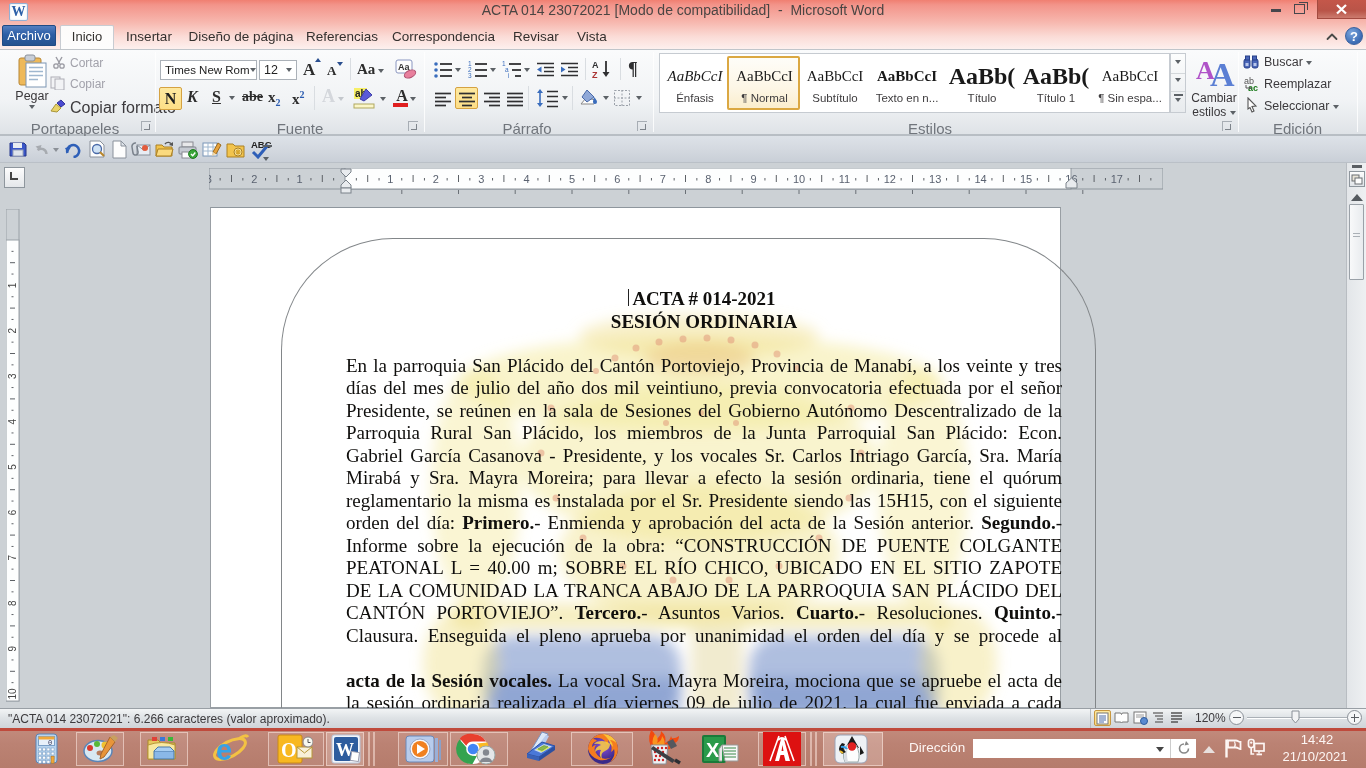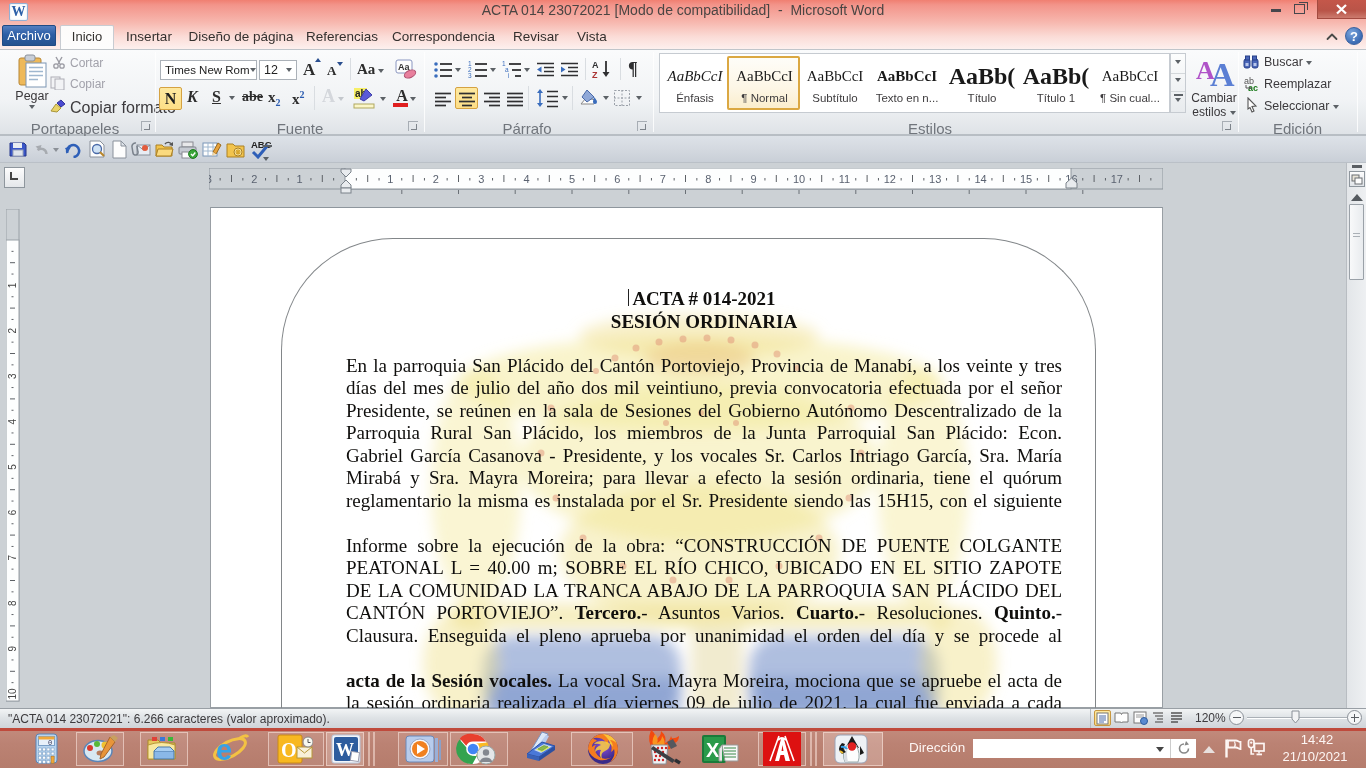--- a/index.html
+++ b/index.html
@@ -291,21 +291,21 @@
 <div class="abs" style="left:731px;top:92px;width:67px;font-size:11.5px;color:#3e3c3e;text-align:center;">¶ Normal</div>
 <div class="abs" style="left:803px;top:60px;width:64px;height:30px;font-family:'Liberation Serif',serif;font-size:15px;color:#191919;text-align:center;line-height:32px;">AaBbCcI</div>
 <div class="abs" style="left:803px;top:92px;width:64px;font-size:11.5px;color:#3e3c3e;text-align:center;">Subtítulo</div>
 <div class="abs" style="left:872px;top:60px;width:70px;height:30px;font-family:'Liberation Serif',serif;font-weight:bold;font-size:15px;color:#191919;text-align:center;line-height:32px;">AaBbCcI</div>
 <div class="abs" style="left:872px;top:92px;width:70px;font-size:11.5px;color:#3e3c3e;text-align:center;">Texto en n...</div>
 <div class="abs" style="left:947px;top:60px;width:70px;height:30px;font-family:'Liberation Serif',serif;font-weight:bold;font-size:24px;color:#191919;text-align:center;line-height:32px;">AaBb(</div>
 <div class="abs" style="left:947px;top:92px;width:70px;font-size:11.5px;color:#3e3c3e;text-align:center;">Título</div>
 <div class="abs" style="left:1021px;top:60px;width:70px;height:30px;font-family:'Liberation Serif',serif;font-weight:bold;font-size:24px;color:#191919;text-align:center;line-height:32px;">AaBb(</div>
 <div class="abs" style="left:1021px;top:92px;width:70px;font-size:11.5px;color:#3e3c3e;text-align:center;">Título 1</div>
 <div class="abs" style="left:1094px;top:60px;width:72px;height:30px;font-family:'Liberation Serif',serif;font-size:15px;color:#191919;text-align:center;line-height:32px;">AaBbCcI</div>
-<div class="abs" style="left:1094px;top:92px;width:72px;font-size:11.5px;color:#3e3c3e;text-align:center;">¶ Sin cual...</div>
+<div class="abs" style="left:1094px;top:92px;width:72px;font-size:11.5px;color:#3e3c3e;text-align:center;">¶ Sin espa...</div>
 <div class="abs" style="left:1170px;top:53px;width:16px;height:60px;background:linear-gradient(#fcfdfd,#e8ebee);border:1px solid #c6cbd1;">
 <div style="position:absolute;left:4px;top:6px;" class="caret"></div>
 <div style="position:absolute;left:4px;top:24px;" class="caret"></div>
 <div style="position:absolute;left:3px;top:40px;width:9px;height:1.5px;background:#5c6166;"></div>
 <div style="position:absolute;left:4px;top:44px;" class="caret"></div>
 <div style="position:absolute;left:0px;top:19px;width:14px;height:1px;background:#d4d8db;"></div>
 <div style="position:absolute;left:0px;top:37px;width:14px;height:1px;background:#d4d8db;"></div>
 </div>
 <div class="abs" style="left:1188px;top:53px;width:52px;height:62px;text-align:center;">
 <svg width="52" height="36">
@@ -557,21 +557,21 @@
     </svg>
   </div>
 <div class="abs" style="left:1065px;top:177px;width:13px;height:12px;">
     <svg width="13" height="12">
       <path d="M1 11 v-5 l5.5 -5 5.5 5 v5 z" fill="#e8ebee" stroke="#7a828a"></path>
     </svg>
   </div>
 
 <div class="abs" style="left:0;top:196px;width:1366px;height:512px;background:#ccd1d5;overflow:hidden;">
 
-  <div class="abs" style="left:210px;top:11px;width:953px;height:501px;background:#fff;border:1px solid #999fa4;border-top:1px solid #8e969d;">
+  <div class="abs" style="left:210px;top:11px;width:851px;height:501px;background:#fff;border:1px solid #999fa4;border-top:1px solid #8e969d;">
 
     <svg class="abs" style="left:0;top:0;" width="953" height="501" viewBox="0 0 953 501">
       <defs>
           <filter id="bl" x="-30%" y="-30%" width="160%" height="160%">
             <feGaussianBlur stdDeviation="7"></feGaussianBlur>
           </filter>
         </defs>
       <g filter="url(#bl)">
         <ellipse cx="488" cy="175" rx="240" ry="48" fill="#f3e795" opacity="0.48"></ellipse>
         <ellipse cx="488" cy="255" rx="180" ry="80" fill="#f3e795" opacity="0.46"></ellipse>
@@ -621,20 +621,21 @@
 
     <div class="abs" style="left:135px;top:80px;width:716px;text-align:center;font-family:'Liberation Serif',serif;font-weight:bold;font-size:19px;line-height:22.6px;color:#100f0d;">ACTA # 014-2021<br>SESIÓN ORDINARIA</div>
     <div class="abs" style="left:417px;top:81px;width:1px;height:17px;background:#222;"></div>
     <div class="ln jln" style="top:146.9px;font-family:'Liberation Serif',serif;">En la parroquia San Plácido del Cantón Portoviejo, Provincia de Manabí, a los veinte y tres</div>
     <div class="ln jln" style="top:169.4px;font-family:'Liberation Serif',serif;">días del mes de julio del año dos mil veintiuno, previa convocatoria efectuada por el señor</div>
     <div class="ln jln" style="top:191.9px;font-family:'Liberation Serif',serif;">Presidente, se reúnen en la sala de Sesiones del Gobierno Autónomo Descentralizado de la</div>
     <div class="ln jln" style="top:214.4px;font-family:'Liberation Serif',serif;">Parroquia Rural San Plácido, los miembros de la Junta Parroquial San Plácido: Econ.</div>
     <div class="ln jln" style="top:236.9px;font-family:'Liberation Serif',serif;">Gabriel García Casanova - Presidente, y los vocales Sr. Carlos Intriago García, Sra. María</div>
     <div class="ln jln" style="top:259.4px;font-family:'Liberation Serif',serif;">Mirabá y Sra. Mayra Moreira; para llevar a efecto la sesión ordinaria, tiene el quórum</div>
     <div class="ln jln" style="top:281.9px;font-family:'Liberation Serif',serif;">reglamentario la misma es instalada por el Sr. Presidente siendo las 15H15, con el siguiente</div>
+    <div class="ln jln" style="top:304.4px;font-family:'Liberation Serif',serif;">orden del día: <b>Primero.</b>- Enmienda y aprobación del acta de la Sesión anterior. <b>Segundo.</b>-</div>
     <div class="ln jln" style="top:326.9px;font-family:'Liberation Serif',serif;">Informe sobre la ejecución de la obra: “CONSTRUCCIÓN DE PUENTE COLGANTE</div>
     <div class="ln jln" style="top:349.4px;font-family:'Liberation Serif',serif;">PEATONAL L = 40.00 m; SOBRE EL RÍO CHICO, UBICADO EN EL SITIO ZAPOTE</div>
     <div class="ln jln" style="top:394.4px;font-family:'Liberation Serif',serif;">CANTÓN PORTOVIEJO”. <b>Tercero.</b>- Asuntos Varios. <b>Cuarto.</b>- Resoluciones. <b>Quinto.</b>-</div>
     <div class="ln jln" style="top:371.9px;font-family:'Liberation Serif',serif;">DE LA COMUNIDAD LA TRANCA ABAJO DE LA PARROQUIA SAN PLÁCIDO DEL</div>
     <div class="ln jln" style="top:416.9px;font-family:'Liberation Serif',serif;">Clausura. Enseguida el pleno aprueba por unanimidad el orden del día y se procede al</div>
     <div class="ln jln" style="top:461.9px;font-family:'Liberation Serif',serif;"><b>acta de la Sesión vocales.</b> La vocal Sra. Mayra Moreira, mociona que se apruebe el acta de</div>
     <div class="ln jln" style="top:484.4px;font-family:'Liberation Serif',serif;">la sesión ordinaria realizada el día viernes 09 de julio de 2021, la cual fue enviada a cada</div>
   </div>
 </div>
 <div class="abs" style="left:6px;top:209px;width:15px;height:494px;">

